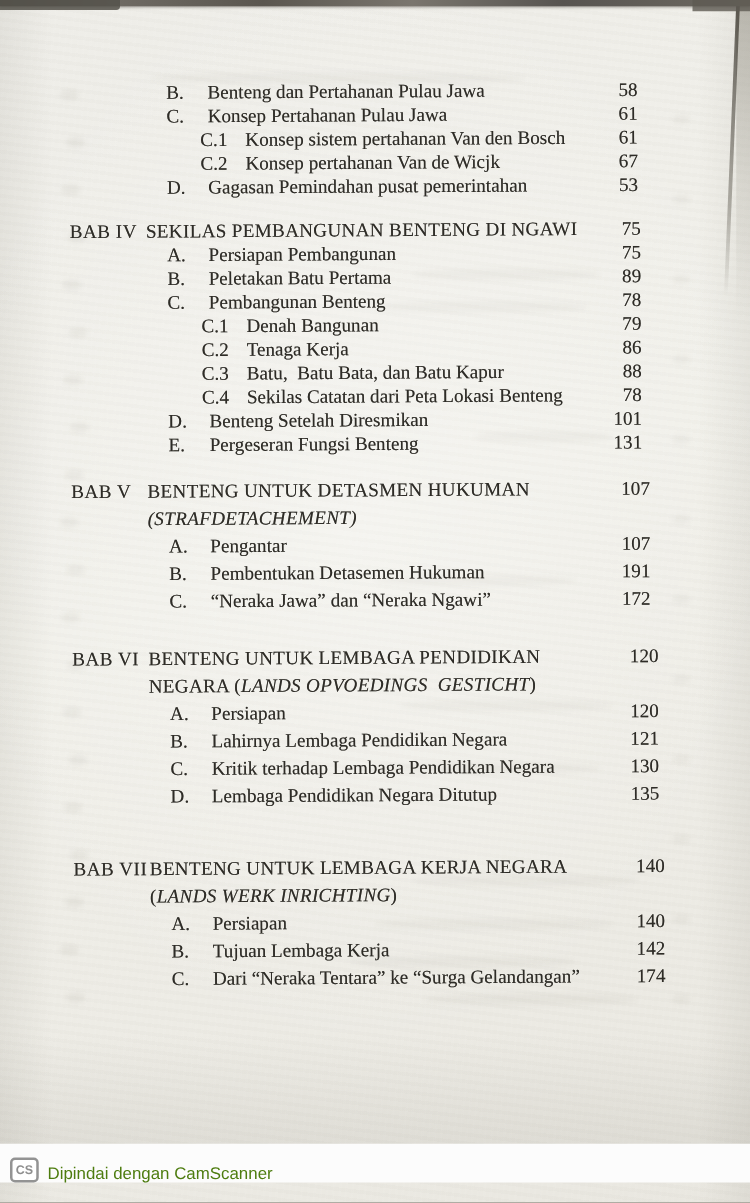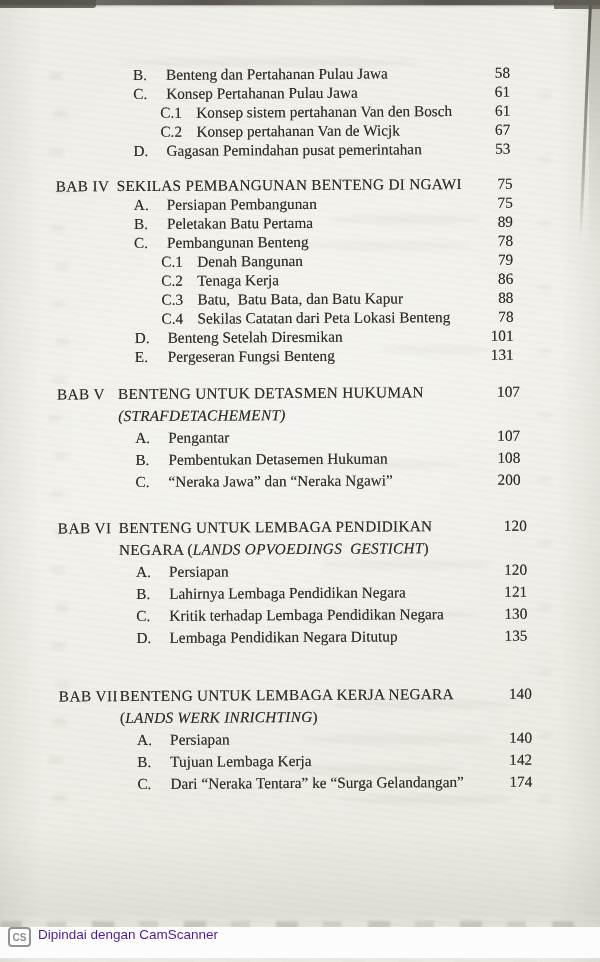--- a/index.html
+++ b/index.html
@@ -53,26 +53,26 @@
   .row.item{padding-left:135px;}
   .row.item .col-label{width:33px;flex:none;}
   .row.sub{padding-left:162px;}
   .row.sub .col-label{width:36px;flex:none;}
   .col-text{flex:1;white-space:pre-wrap;}
   .col-page{margin-left:auto;min-width:36px;text-align:right;flex:none;}
   .i{font-style:italic;}
   
   .folio{position:absolute;top:858px;left:0;width:530px;text-align:center;
     font-size:14.5px;letter-spacing:1px;z-index:1;}
-  .camscanner-bar{position:absolute;left:0;right:0;bottom:4px;height:31px;background:#fcfcfc;
-    display:flex;align-items:flex-start;padding-left:8px;gap:7px;z-index:4;}
+  .camscanner-bar{position:absolute;left:0;right:0;bottom:16px;height:31px;background:#fcfcfc;
+    display:flex;align-items:flex-end;padding-left:8px;gap:7px;z-index:4;}
   .cs-badge{width:19px;height:16px;border:2px solid #939393;border-radius:4px;background:#fff;
     color:#8f8f8f;font-family:"Liberation Sans",sans-serif;font-weight:bold;font-size:10px;
     display:flex;align-items:center;justify-content:center;flex:none;}
-  .cs-text{font-family:"Liberation Sans",sans-serif;font-size:13.5px;color:#4c1d95;}
+  .cs-text{font-family:"Liberation Sans",sans-serif;font-size:13.5px;color:#4d7c0f;}
 </style>
 </head>
 <body>
 
 <div class="page">
   <div class="top-edge"></div>
   <div class="top-edge-left"></div>
   <div class="top-edge-right"></div>
   <div class="right-edge-shade"></div>
   <div class="right-edge-line"></div>
@@ -214,26 +214,26 @@
           <span class="col-page">107</span>
         </div>
         <div class="row item">
           <span class="col-label">A.</span>
           <span class="col-text">Pengantar</span>
           <span class="col-page">107</span>
         </div>
         <div class="row item">
           <span class="col-label">B.</span>
           <span class="col-text">Pembentukan Detasemen Hukuman</span>
-          <span class="col-page">108</span>
+          <span class="col-page">191</span>
         </div>
         <div class="row item">
           <span class="col-label">C.</span>
           <span class="col-text">“Neraka Jawa” dan “Neraka Ngawi”</span>
-          <span class="col-page">200</span>
+          <span class="col-page">172</span>
         </div>
       </div>
       <div class="section sec-b" style="margin-top: 24px; padding-right: 74px;">
         <div class="row chapter">
           <span class="col-bab">BAB VI</span>
           <span class="col-title">
             <div class="title-line"><span>BENTENG UNTUK LEMBAGA PENDIDIKAN</span></div>
             <div class="title-line"><span>NEGARA (</span><span class="i">LANDS OPVOEDINGS  GESTICHT</span><span>)</span></div>
           </span>
           <span class="col-page">120</span>

